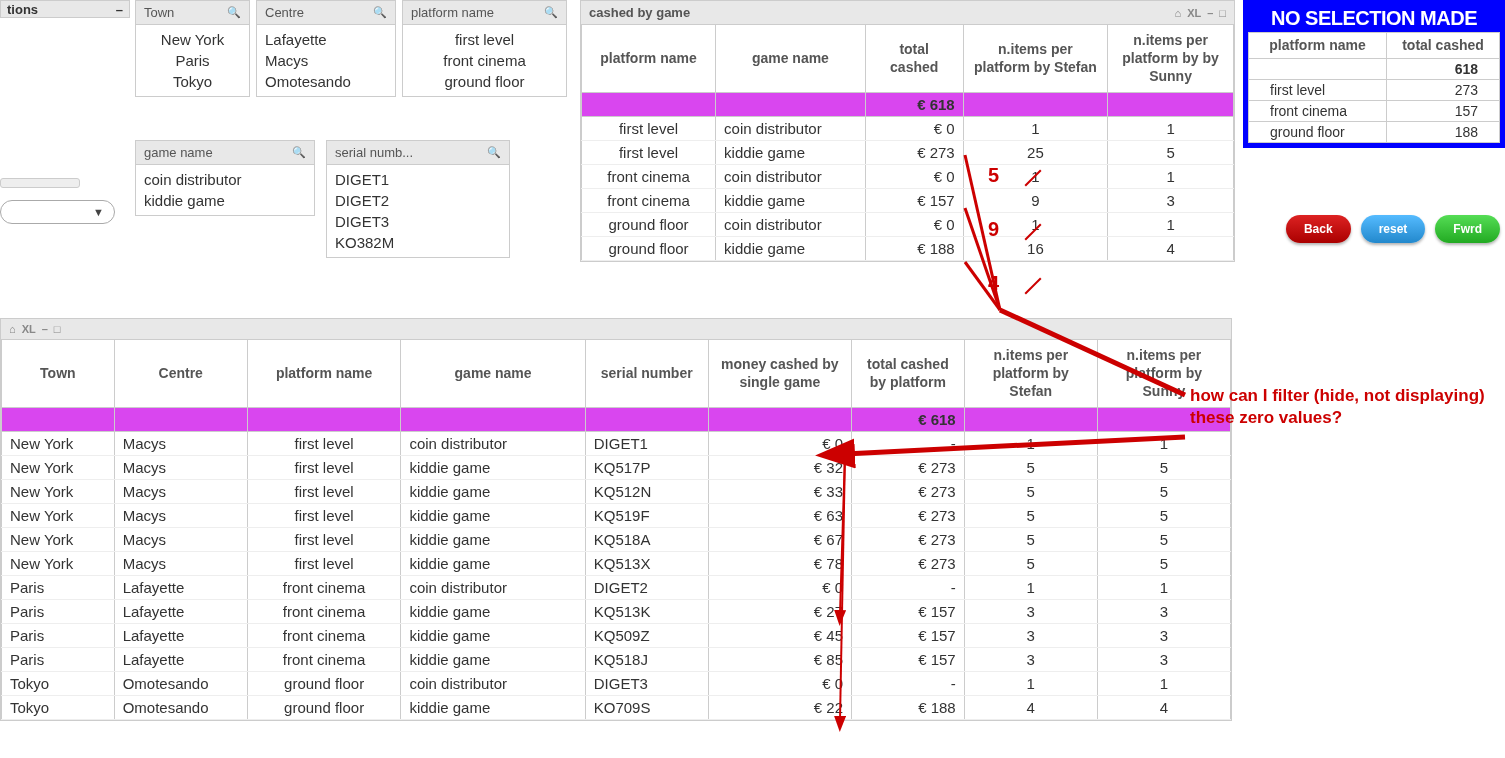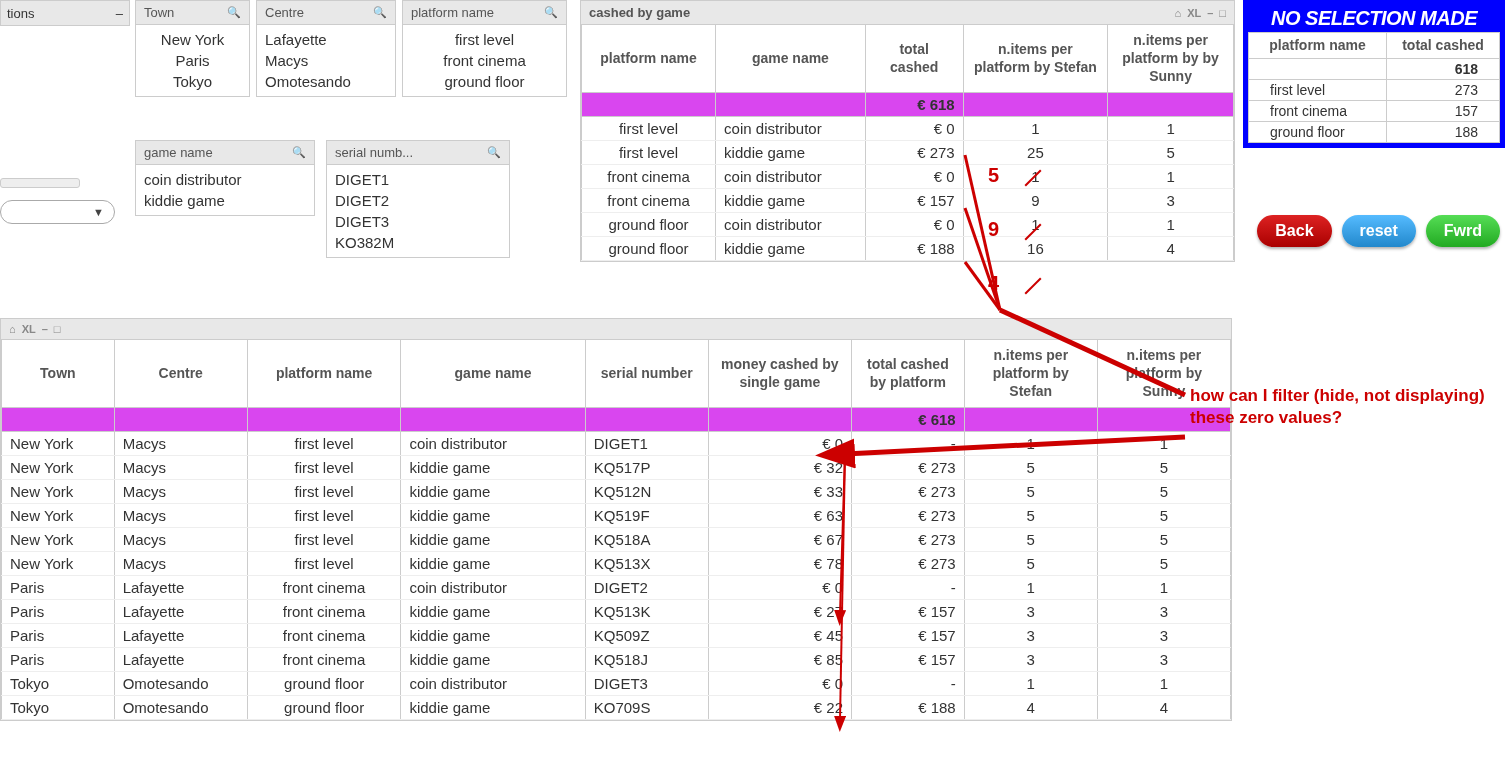--- a/index.html
+++ b/index.html
@@ -3,48 +3,48 @@
 <meta charset="utf-8">
 <style>
 * { box-sizing: border-box; margin: 0; padding: 0; }
 body { font-family: Verdana, Arial, sans-serif; font-size: 13px; color: #333; background: #fff; overflow: hidden; width: 1505px; height: 758px; position: relative; }
 .panel { position: absolute; background: #fff; border: 1px solid #ccc; }
 .panel-header { background: #e8e8e8; padding: 4px 8px; font-weight: normal; color: #555; border-bottom: 1px solid #ccc; display: flex; justify-content: space-between; align-items: center; font-size: 13px; }
 .panel-header .search-icon { color: #999; cursor: pointer; font-size: 11px; }
 .panel-items { padding: 4px 8px; }
 .panel-item { padding: 2px 0; text-align: center; color: #333; cursor: pointer; font-size: 15px; }
 .panel-item.left { text-align: left; }
-.box-actions { left: 0; top: 0; width: 130px; height: 18px; border: 1px solid #ccc; background: #e8e8e8; display: flex; justify-content: space-between; align-items: center; padding: 12px 6px; }
+.box-actions { left: 0; top: 0; width: 130px; height: 18px; border: 1px solid #ccc; background: #e8e8e8; display: flex; justify-content: space-between; align-items: center; padding: 4px 6px; font-weight: bold; }
 
 .scroll-indicator { position: absolute; left: 0; top: 178px; width: 80px; height: 10px; background: #eee; border: 1px solid #ccc; border-radius: 3px; }
 
 .dropdown-pill { position: absolute; left: 0; top: 200px; width: 115px; height: 24px; border: 1px solid #aaa; border-radius: 12px; background: #fff; display: flex; align-items: center; justify-content: flex-end; padding: 0 10px; cursor: pointer; }
 .dropdown-pill .chev { font-size: 11px; color: #444; }
 
 .tbl { border-collapse: collapse; width: 100%; font-size: 14px; }
 .tbl th { background: #fff; border: 1px solid #ccc; border-top: none; padding: 6px 8px; font-weight: bold; color: #555; text-align: center; vertical-align: middle; line-height: 1.3; }
 .tbl td { border: 1px solid #eee; border-left: 1px solid #ccc; border-right: 1px solid #ccc; padding: 3px 8px; text-align: left; color: #333; font-size: 15px; }
 .tbl td.num { text-align: right; }
 .tbl td.cen { text-align: center; }
 .tbl .totalrow td { font-weight: bold; background: #d946ef; border-top: 1px solid #ccc; border-bottom: 1px solid #ccc; }
 
 .chart-panel { position: absolute; border: 1px solid #ccc; }
 .chart-header { background: #e8e8e8; padding: 4px 8px; font-weight: bold; color: #555; display: flex; justify-content: space-between; align-items: center; border-bottom: 1px solid #ccc; }
 .chart-ctrl { color: #888; font-size: 11px; display: flex; gap: 6px; }
 .chart-ctrl span { cursor: pointer; }
 
 .side-box { position: absolute; right: 0; top: 0; width: 262px; border: 5px solid blue; background: #fff; }
-.side-box .hdr { background: blue; color: #fff; font-weight: bold; font-style: italic; font-size: 20px; text-align: center; padding: 2px 0; letter-spacing: -0.5px; }
+.side-box .hdr { background: blue; color: #fff; font-weight: bold; font-size: 20px; text-align: center; padding: 2px 0; letter-spacing: -0.5px; }
 .side-tbl { width: 100%; border-collapse: collapse; font-size: 14px; }
 .side-tbl th { border: 1px solid #ccc; padding: 4px 6px; font-weight: bold; color: #555; text-align: center; line-height: 1.2; }
 .side-tbl td { border: 1px solid #ccc; padding: 2px 21px; }
 .side-tbl td.num { text-align: right; }
 
 .btn-row { position: absolute; right: 5px; top: 215px; display: flex; gap: 10px; }
-.btn { border: none; border-radius: 18px; padding: 7px 18px; font-weight: bold; font-size: 16px; color: #fff; cursor: pointer; box-shadow: 0 2px 3px rgba(0,0,0,0.3); }
+.btn { border: none; border-radius: 18px; padding: 7px 18px; font-weight: bold; font-size: 12px; color: #fff; cursor: pointer; box-shadow: 0 2px 3px rgba(0,0,0,0.3); }
 .btn.back { background: linear-gradient(#d22, #a00); }
 .btn.reset { background: linear-gradient(#5bf, #28c); }
 .btn.fwrd { background: linear-gradient(#5d5, #2a2); }
 
 .annot { position: absolute; color: #c00; font-weight: bold; pointer-events: none; }
 .annot.big { font-size: 20px; }
 .annot.txt { font-size: 17px; line-height: 1.3; }
 .strike { position: absolute; width: 22px; height: 2px; background: #c00; transform: rotate(-45deg); pointer-events: none; }
 
 svg.arrows { position: absolute; pointer-events: none; }

